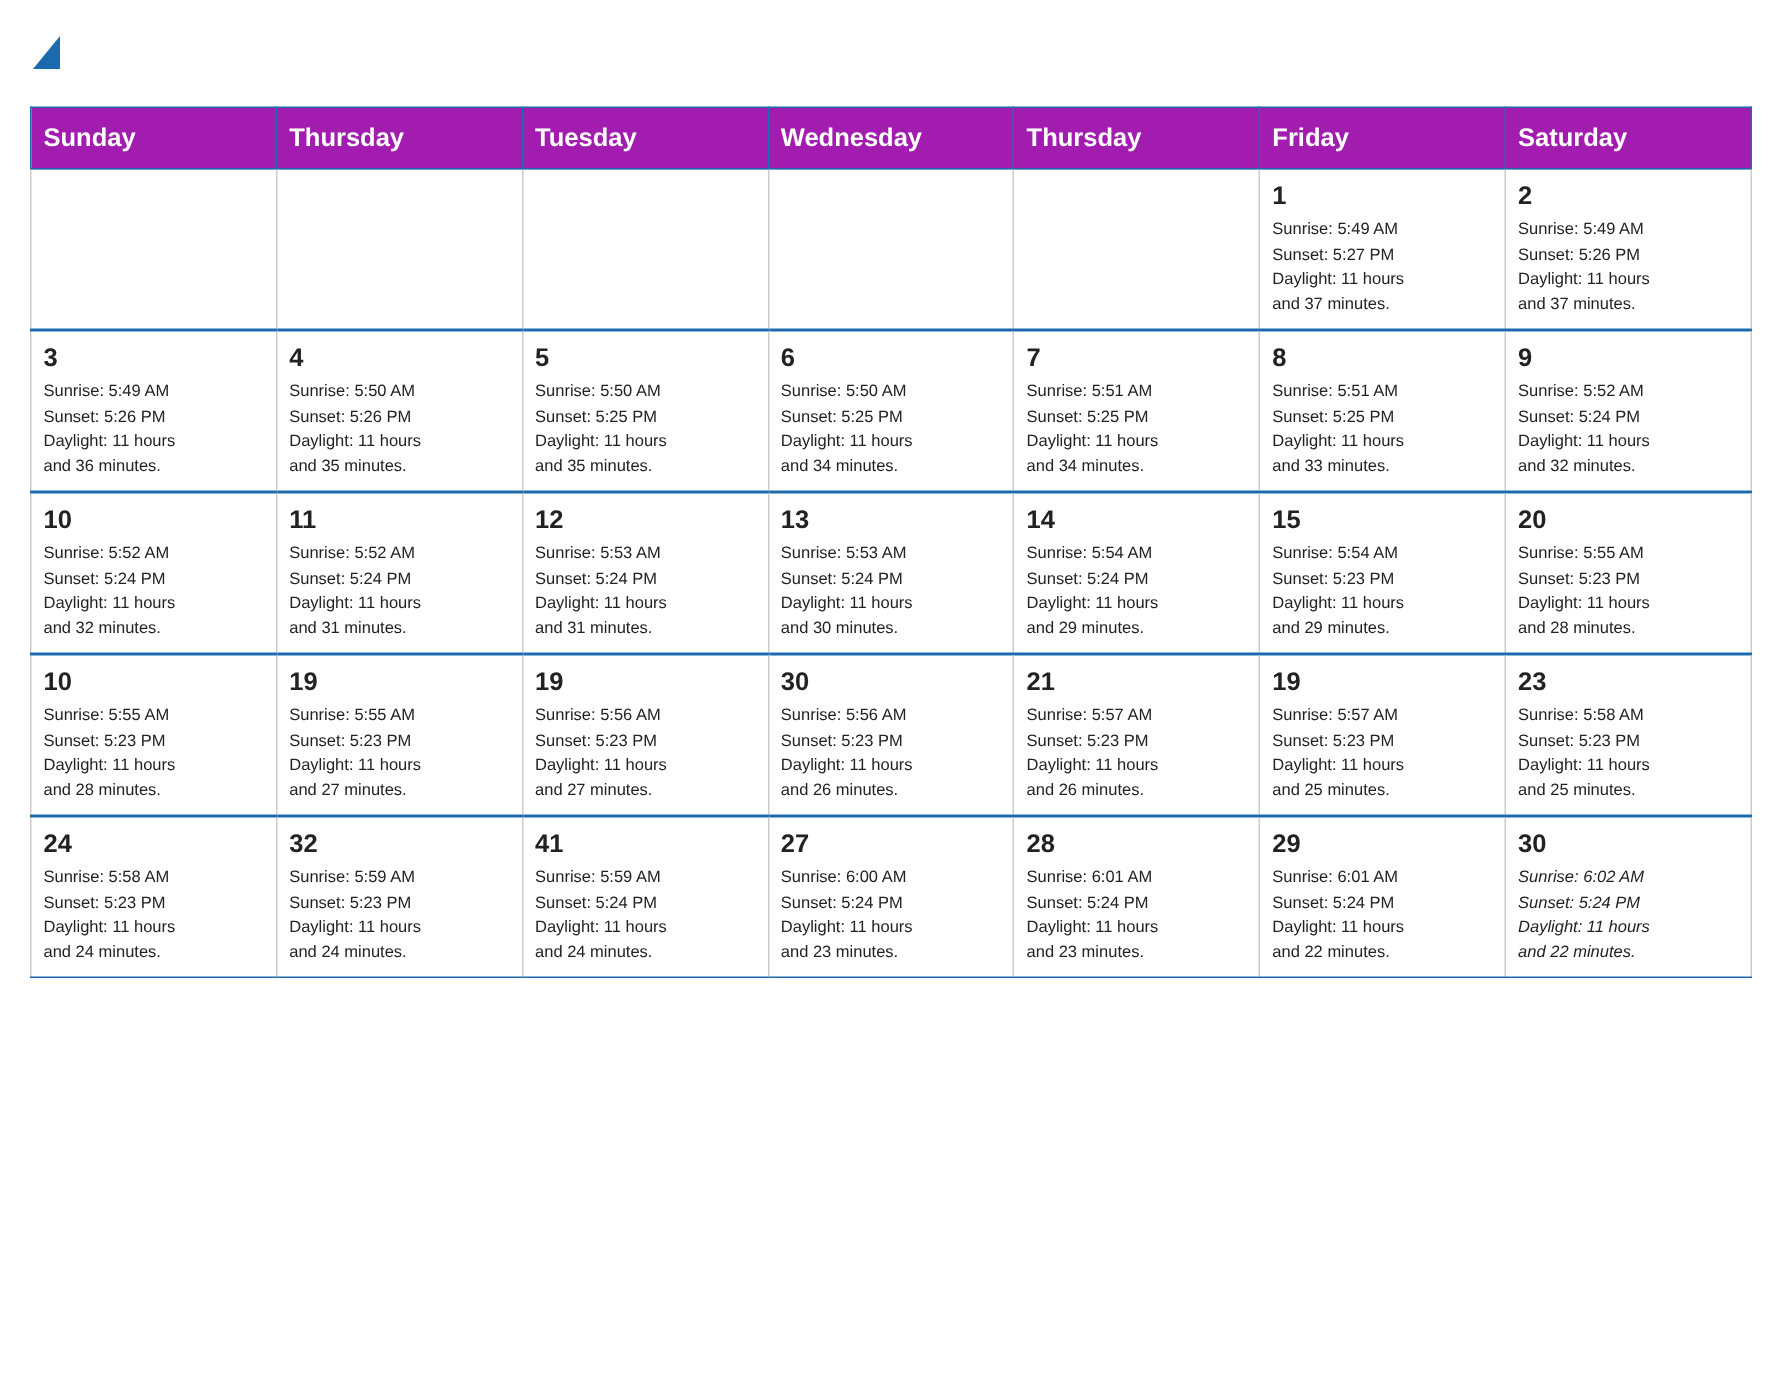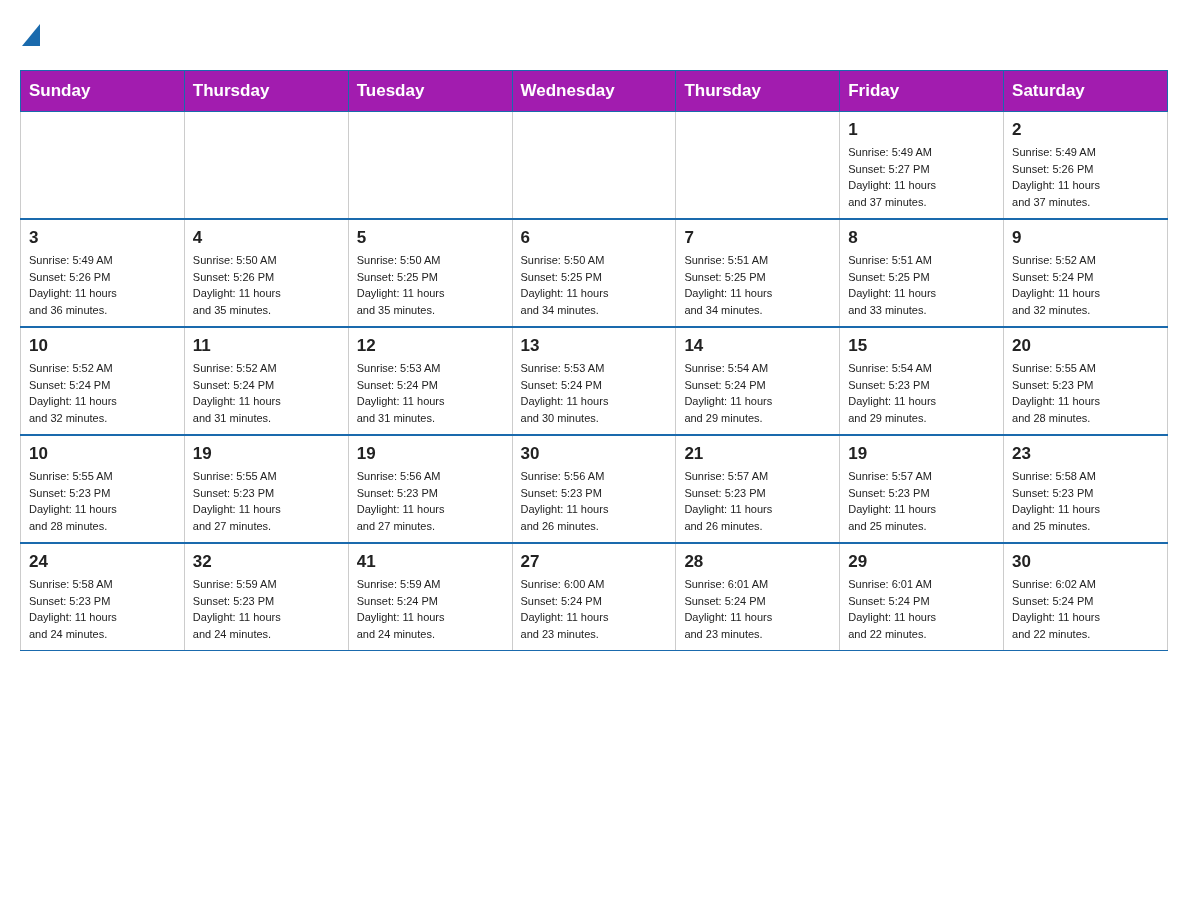--- a/index.html
+++ b/index.html
@@ -339,20 +339,20 @@
         </td>
         <td>
           <span class="day-number">29</span>
           <div class="day-info" style="white-space: pre-line;">Sunrise: 6:01 AM
 Sunset: 5:24 PM
 Daylight: 11 hours
 and 22 minutes.</div>
         </td>
         <td>
           <span class="day-number">30</span>
-          <div class="day-info" style="white-space: pre-line;">Sunrise: 6:02 AM
+          <div class="day-info" style="white-space: pre-line; font-style: italic;">Sunrise: 6:02 AM
 Sunset: 5:24 PM
 Daylight: 11 hours
 and 22 minutes.</div>
         </td>
       </tr>
     </tbody>
 </table>
 
 </body></html>

